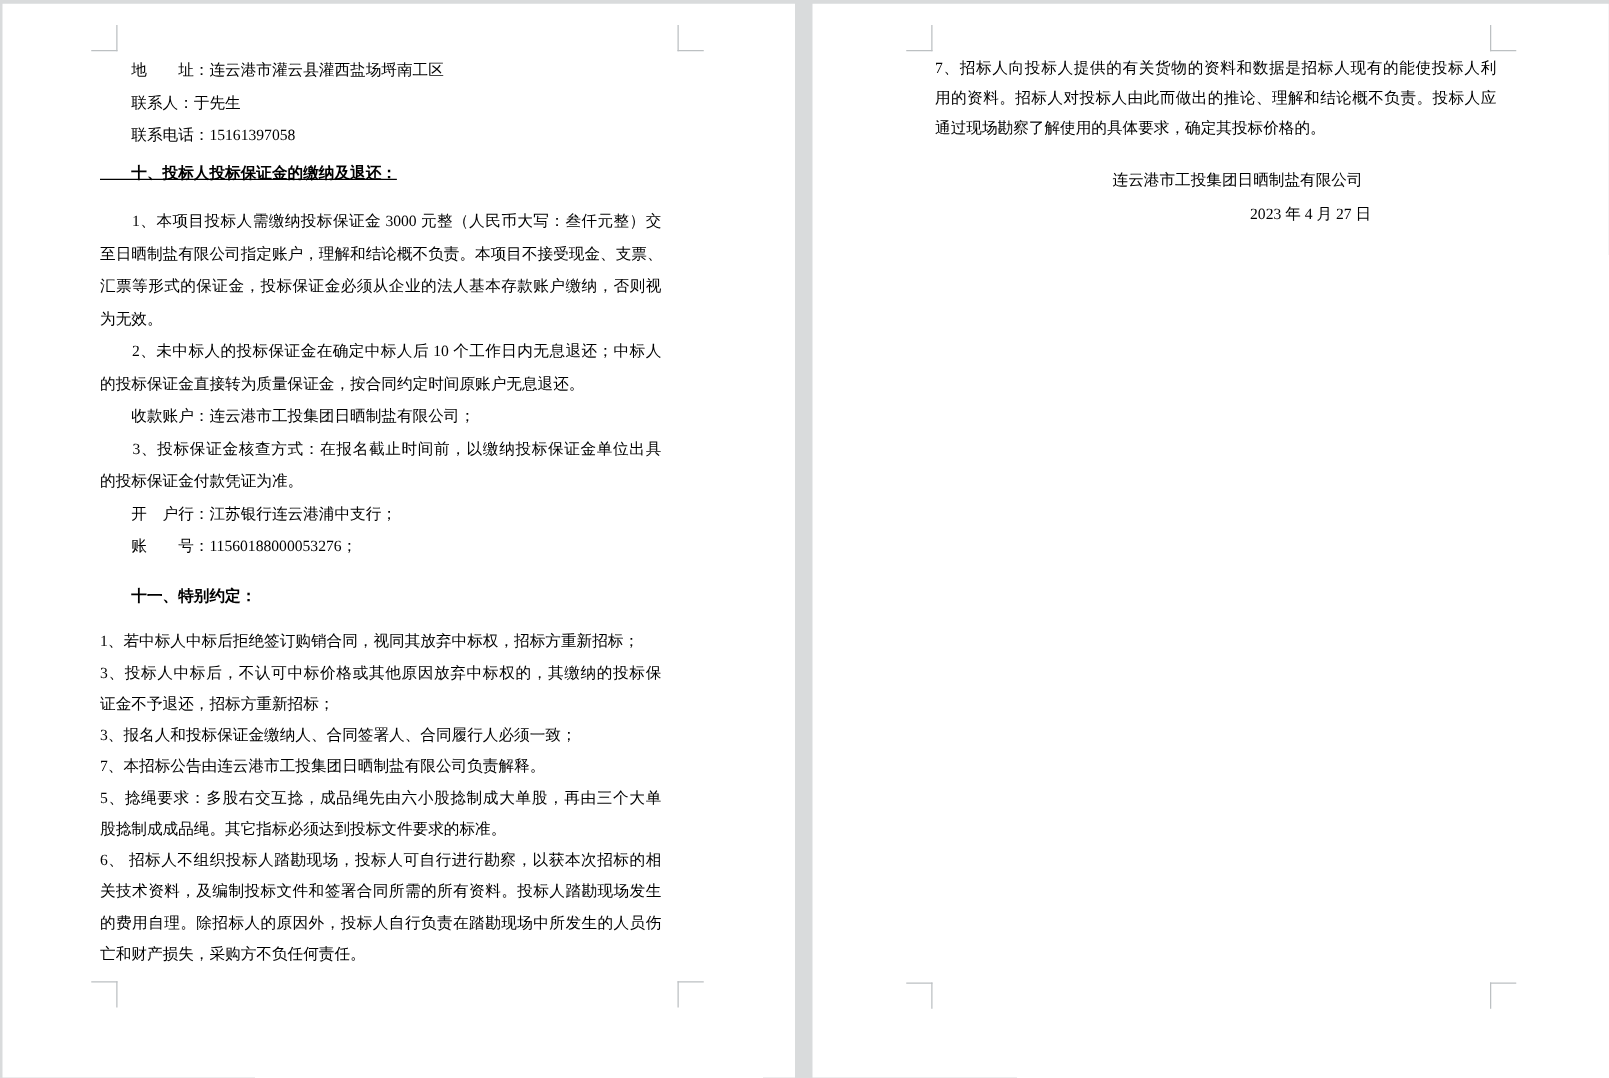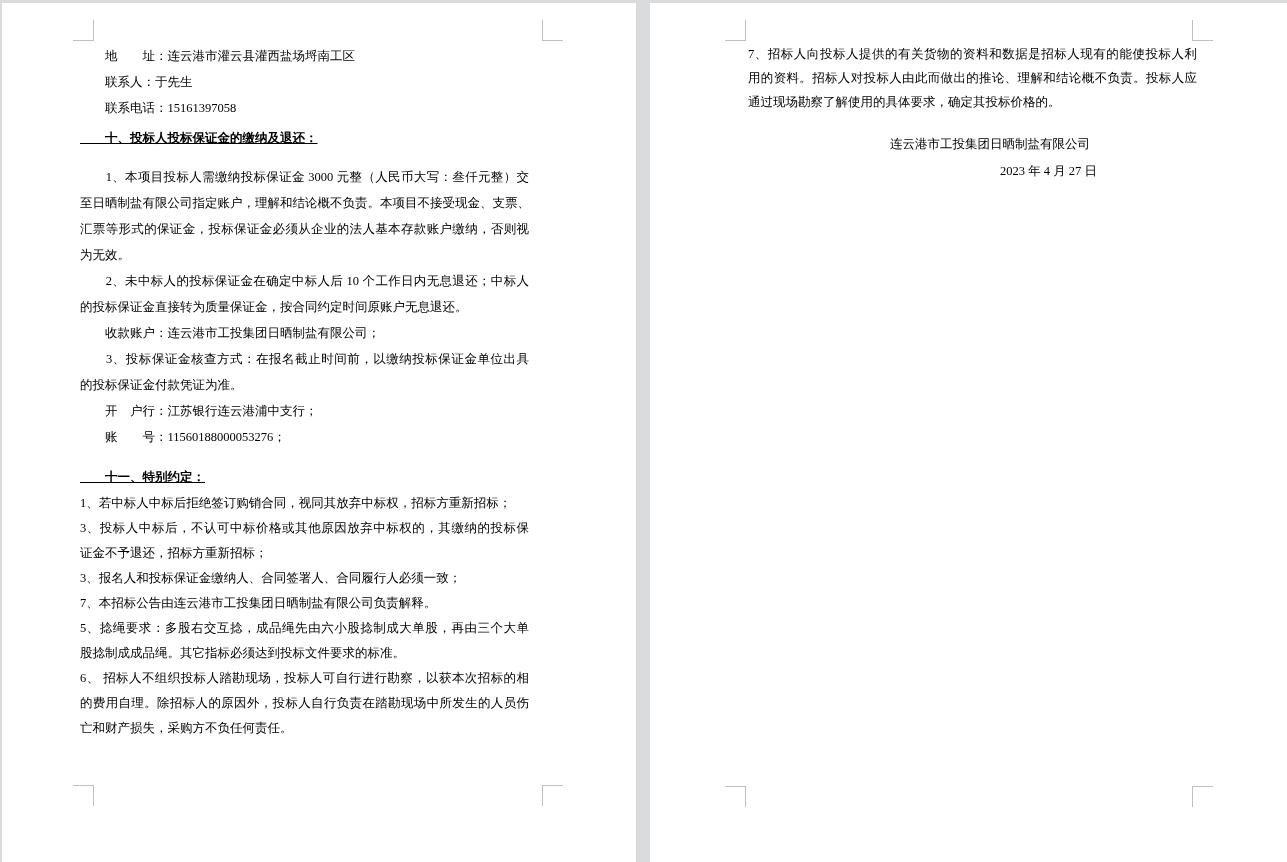--- a/index.html
+++ b/index.html
@@ -33,21 +33,21 @@
     position:absolute;color:#000;font-size:12.5px;width:449px;
   }
   #page1-content{left:78px;top:40px;}
   #page2-content{left:81px;top:39px;margin-left:17px;}
 
   .line{line-height:26px;white-space:nowrap;}
   #page2-content .line{line-height:24px;}
   .fill{text-align:justify;text-align-last:justify;text-justify:inter-character;}
 
   .role-heading{font-weight:bold;margin-top:4px;margin-bottom:13px;text-decoration:underline;}
-  .role-heading2{font-weight:bold;margin-top:14px;margin-bottom:1px;text-decoration:underline;}
+  .role-heading2{font-weight:bold;margin-top:14px;margin-bottom:11px;}
   .role-item .line{line-height:25px;}
   .role-signature{margin-top:18px;padding-left:142px;font-family:Liberation Serif, serif;}
   .role-date{margin-top:3px;padding-left:252px;}
 </style>
 </head>
 <body>
 
 <div class="page" id="page1">
   <div class="mark m-tl"></div>
   <div class="mark m-tr"></div>
@@ -104,20 +104,21 @@
       </div>
       <div class="para role-item">
         <div class="line">7、本招标公告由连云港市工投集团日晒制盐有限公司负责解释。</div>
       </div>
       <div class="para role-item">
         <div class="line fill">5、捻绳要求：多股右交互捻，成品绳先由六小股捻制成大单股，再由三个大单</div>
         <div class="line">股捻制成成品绳。其它指标必须达到投标文件要求的标准。</div>
       </div>
       <div class="para role-item">
         <div class="line fill">6、 招标人不组织投标人踏勘现场，投标人可自行进行勘察，以获本次招标的相</div>
+        <div class="line fill">关技术资料，及编制投标文件和签署合同所需的所有资料。投标人踏勘现场发生</div>
         <div class="line fill">的费用自理。除招标人的原因外，投标人自行负责在踏勘现场中所发生的人员伤</div>
         <div class="line">亡和财产损失，采购方不负任何责任。</div>
       </div>
     </div>
 </div>
 
 <div class="page" id="page2">
   <div class="mark m-tl"></div>
   <div class="mark m-tr"></div>
   <div class="mark m-bl"></div>

